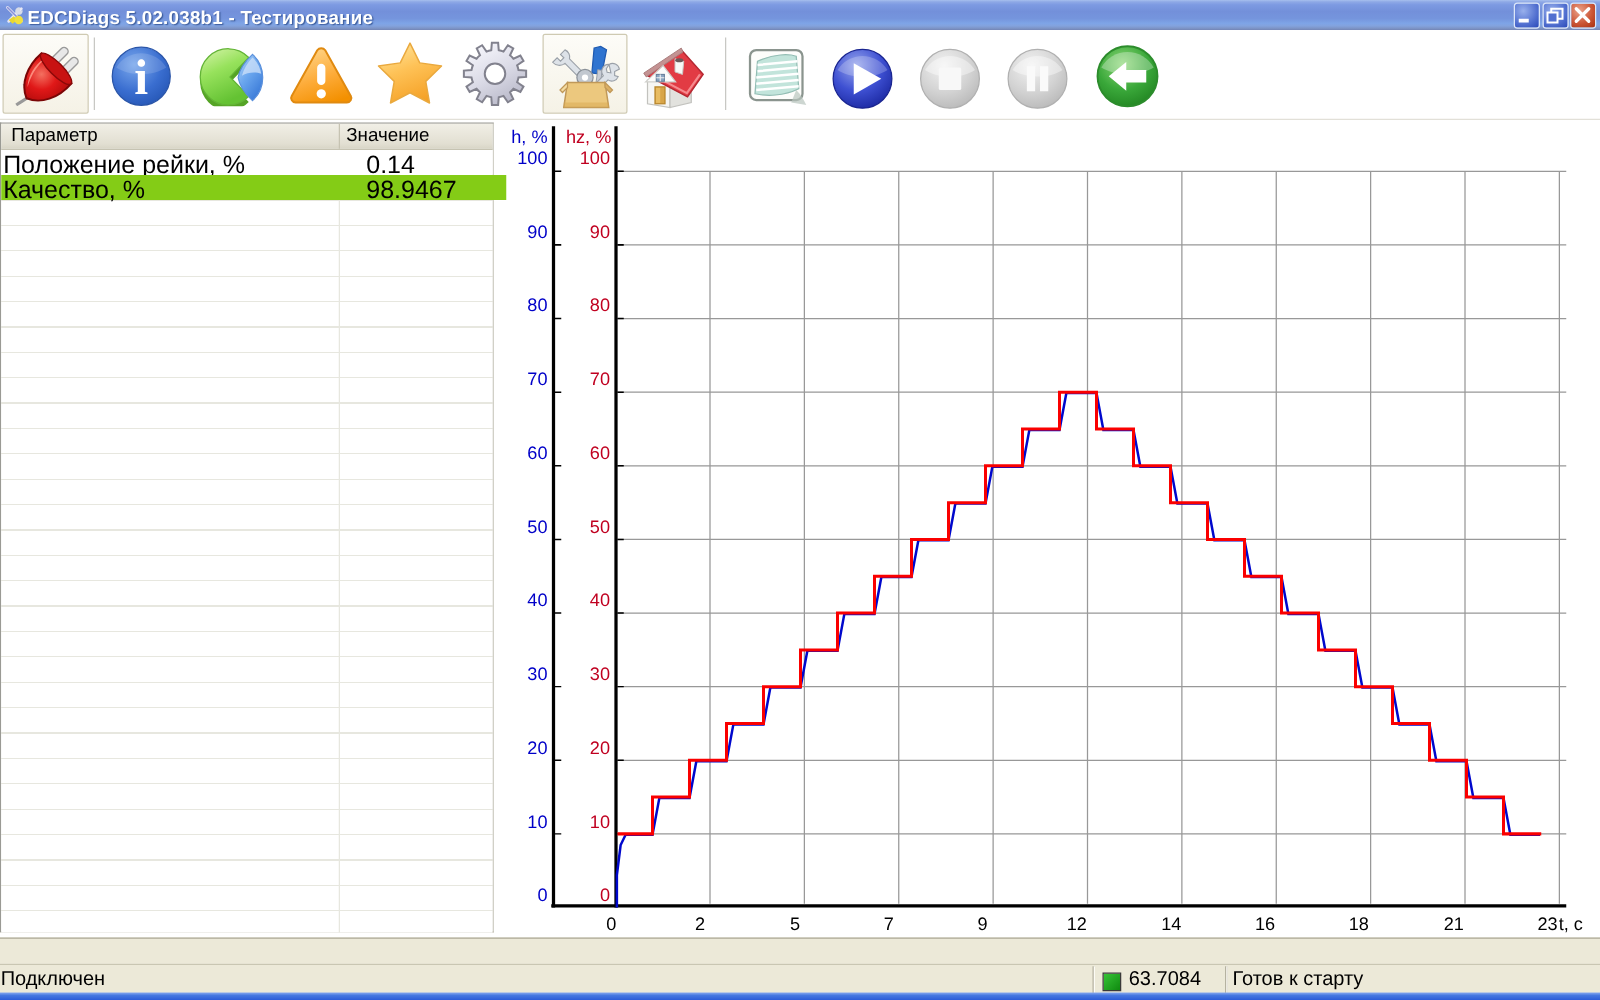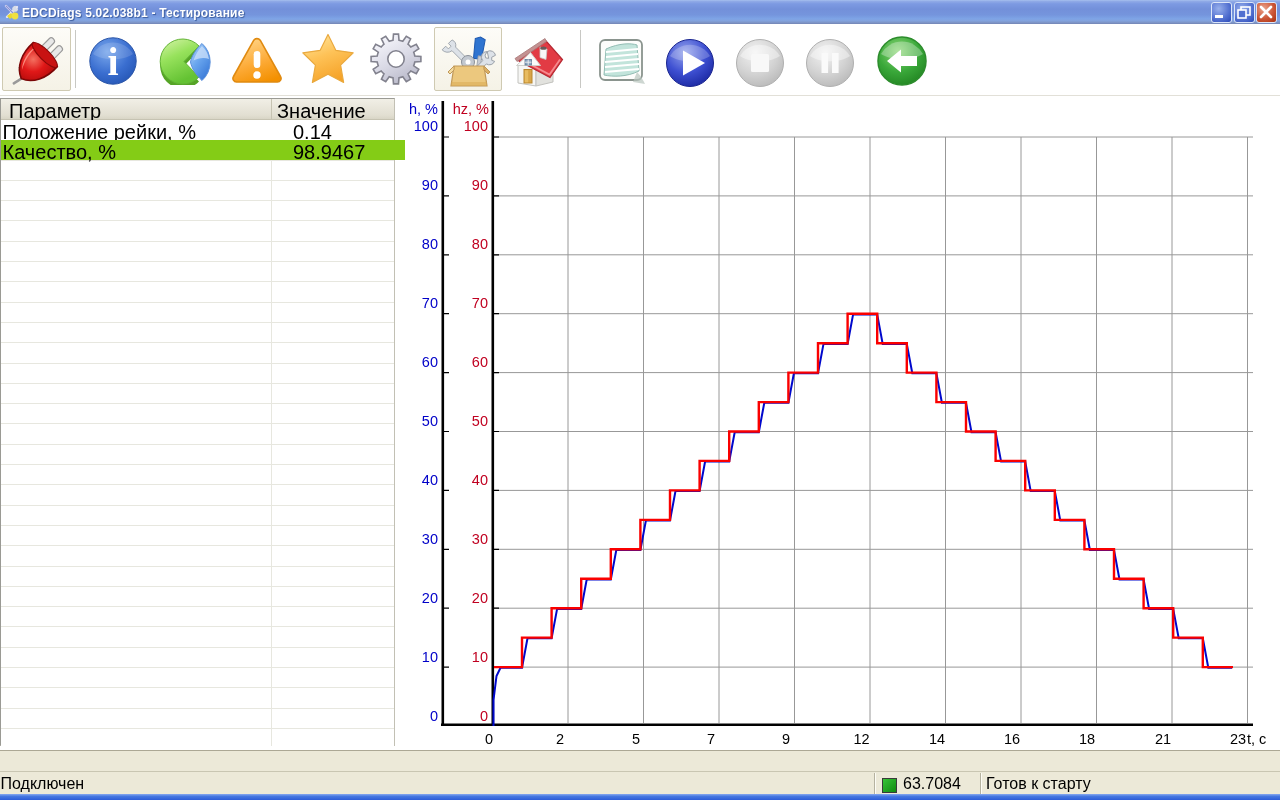--- a/index.html
+++ b/index.html
@@ -1,34 +1,34 @@
 <!DOCTYPE html>
 <html><head><meta charset="utf-8">
 <style>
 html,body{margin:0;padding:0;width:1280px;height:800px;overflow:hidden;
 font-family:"Liberation Sans",sans-serif;background:#fff;}
 .abs{position:absolute;}
 #titlebar{left:0;top:0;width:1280px;height:24px;
 background:linear-gradient(to bottom,#a7c0ee 0%,#8fa9e6 6%,#7d9ae2 16%,#7390da 38%,#7595dd 62%,#7ea4e6 78%,#83a3de 86%,#7d95c8 94%,#7385b4 100%);}
-#title-text{left:22px;top:6px;color:#fff;font-size:12px;font-weight:bold;
+#title-text{left:22px;top:6px;color:#fff;font-size:15px;font-weight:bold;
 text-shadow:1px 1px 1px #3a5a9a;letter-spacing:0.2px;white-space:nowrap;}
 .tbtn{top:2px;width:21px;height:21px;border-radius:3px;border:1px solid #dce6f8;box-sizing:border-box;}
 #btn-min{left:1211px;background:radial-gradient(circle at 35% 30%,#98b0ec,#5270d0 60%,#2a49b8);}
 #btn-max{left:1234px;background:radial-gradient(circle at 35% 30%,#98b0ec,#5270d0 60%,#2a49b8);}
 #btn-close{left:1256px;background:radial-gradient(circle at 35% 30%,#eba48c,#cc5738 55%,#a83010);}
 #toolbar{left:0;top:24px;width:1280px;height:71px;background:#fff;border-bottom:1px solid #e2e0d8;}
 .raised{position:absolute;top:3px;height:64px;background:linear-gradient(to bottom,#fdfcf8,#f5f2e6);
 border:1px solid #cfcab2;border-radius:2px;box-sizing:border-box;}
 .tsep{position:absolute;top:6px;height:58px;width:1px;background:#c8c8c4;}
 .icon{position:absolute;top:5px;}
 #grid{left:0;top:98px;width:395px;height:648px;background:#fff;
 border-left:1px solid #9a9a94;border-top:1px solid #9a9a94;border-right:1px solid #c2c0b4;border-bottom:1px solid #c2c0b4;box-sizing:border-box;}
 #ghead{position:absolute;left:0;top:0;width:393px;height:20px;
 background:linear-gradient(to bottom,#f1efe6,#e2dfd2 80%,#d8d5c6);
-border-bottom:1px solid #c6c3b2;font-size:20px;color:#000;}
+border-bottom:1px solid #c6c3b2;font-size:15px;color:#000;}
 #ghead .c1{position:absolute;left:8px;top:1px;}
 #ghead .c2{position:absolute;left:276px;top:1px;}
 #ghead .hsep{position:absolute;left:270px;top:0;width:1px;height:20px;background:#c6c3b2;}
 #grows{position:absolute;left:0;top:21px;width:393px;height:626px;
 background:repeating-linear-gradient(to bottom,#fff 0px,#fff 19.3px,#e7e7df 19.3px,#e7e7df 20.3px);}
 #gcolsep{position:absolute;left:270px;top:21px;width:1px;height:626px;background:#e7e7df;}
 .grow{position:absolute;left:0;width:393px;height:20px;font-size:20px;color:#000;}
 .grow .c1{position:absolute;left:1.5px;top:0.5px;}
 .grow .c2{position:absolute;left:292px;top:0.5px;}
 #band{left:0;top:750px;width:1280px;height:20px;background:#ece9d8;border-top:1px solid #aca895;}

